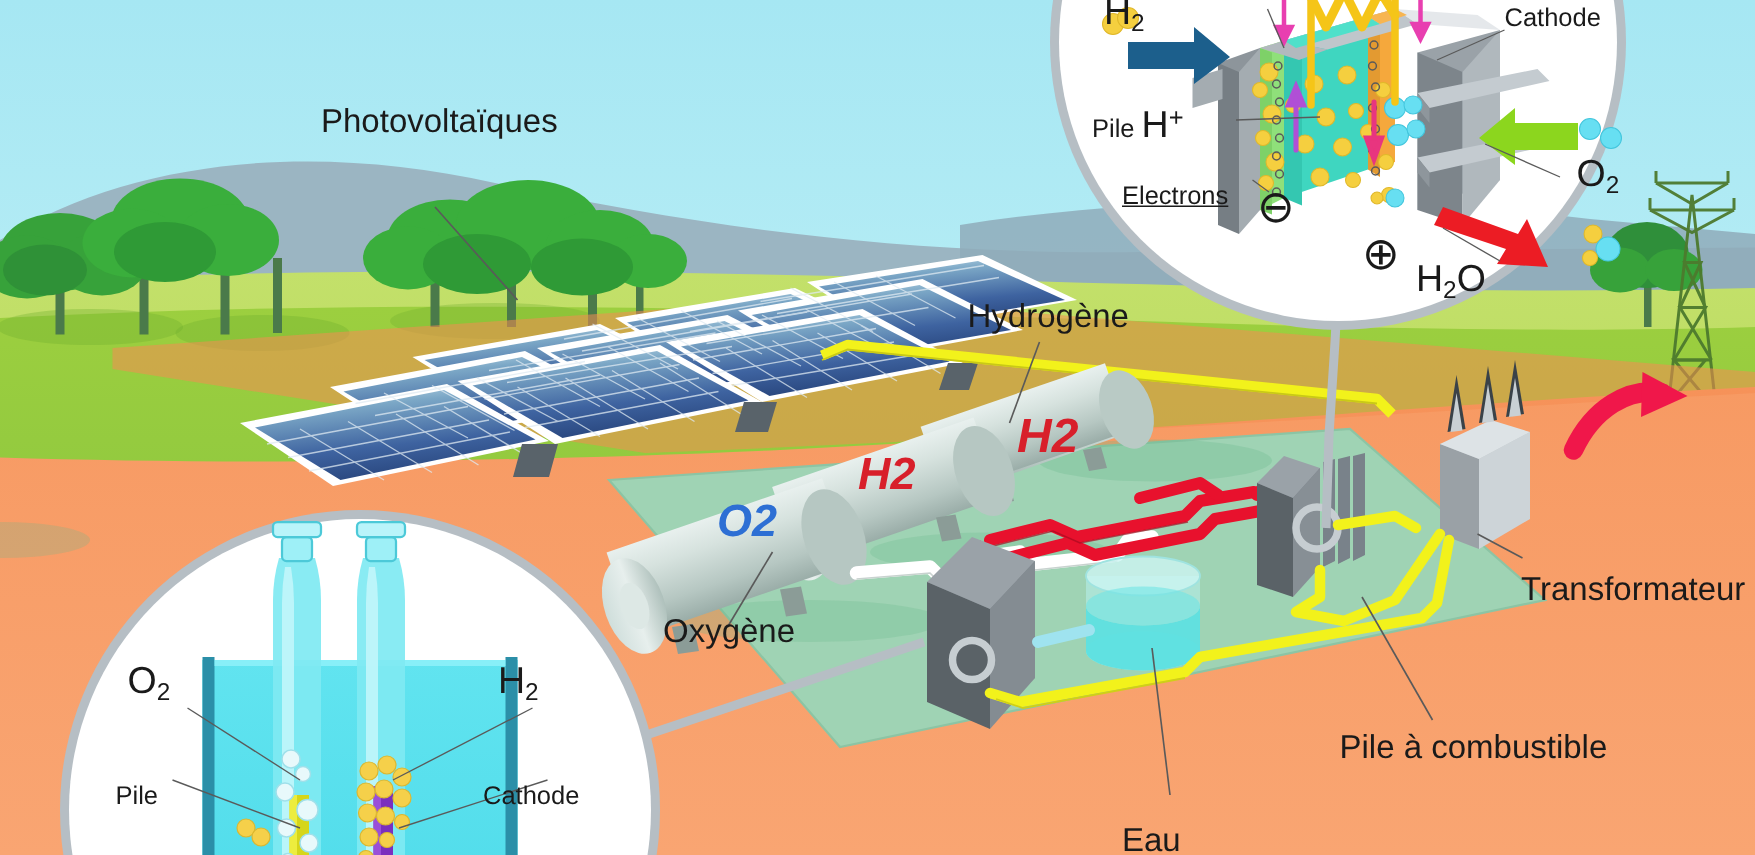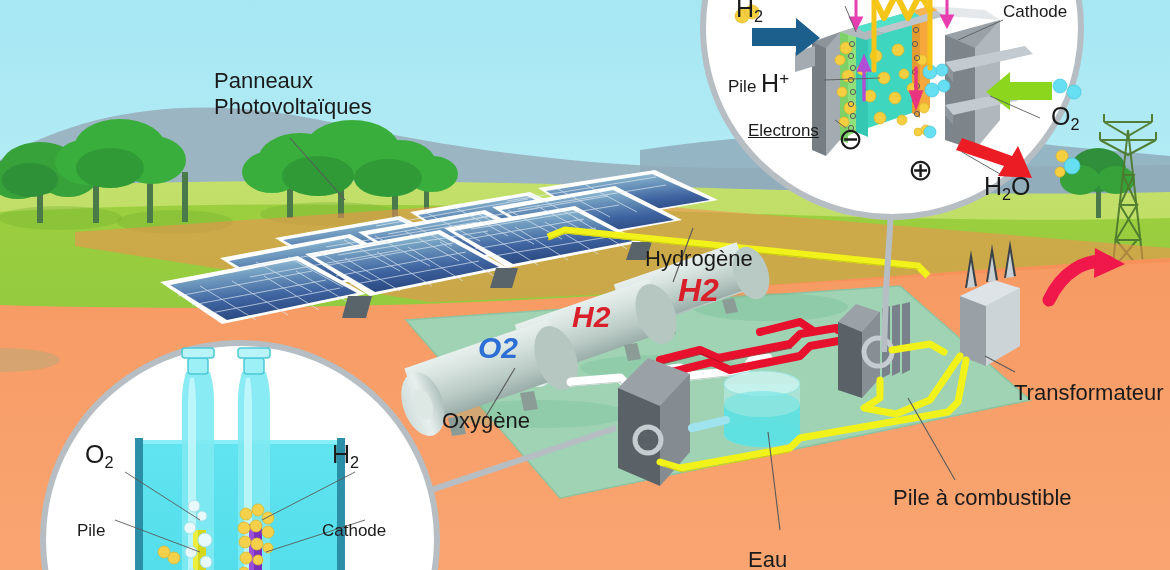--- a/index.html
+++ b/index.html
@@ -603,25 +603,24 @@
         <path d="M125,472 L200,520"></path>
         <path d="M115,520 L200,552"></path>
         <path d="M355,472 L262,520"></path>
         <path d="M365,520 L266,552"></path>
       </g>
     </g>
 
   </svg>
 
   <div class="lbl lbl-big" style="left:214px; top:68px;">
-    <div>Panneaux</div>
     <div>Photovoltaïques</div>
   </div>
 
-  <div class="lbl lbl-big" style="left:645px; top:198px;margin-top:48px;">Hydrogène</div>
+  <div class="lbl lbl-big" style="left:645px; top:198px;">Hydrogène</div>
 
   <div class="lbl lbl-big" style="left:442px; top:408px;">Oxygène</div>
 
   <div class="lbl lbl-big" style="left:1014px; top:380px;">Transformateur</div>
 
   <div class="lbl lbl-big" style="left:893px; top:485px;">Pile à combustible</div>
 
   <div class="lbl lbl-big" style="left:748px; top:547px;">Eau</div>
 
   <div class="tank-tag" style="left:478px; top:331px; font-size:30px; color:#2d6fd4;">O2</div>
@@ -631,21 +630,21 @@
   <div class="lbl lbl-chem" style="left:736px; top:-6px;"><span>H</span><span class="sub">2</span></div>
 
   <div class="lbl lbl-small" style="left:728px; top:69px; font-size:17px;"><span>Pile </span><span style="font-size:25px;">H</span><span class="sup" style="font-size:17px;">+</span></div>
 
   <div class="lbl lbl-small" style="left:748px; top:121px; font-size:17px;text-decoration:underline;">Electrons</div>
 
   <div class="lbl lbl-small" style="left:1003px; top:2px; font-size:17px;">Cathode</div>
 
   <div class="lbl lbl-chem" style="left:1051px; top:102px;"><span>O</span><span class="sub">2</span></div>
 
-  <div class="lbl lbl-chem" style="left:984px; top:172px;"><span>H</span><span class="sub">2</span><span>O</span></div>
+  <div class="lbl lbl-chem" style="left:944px; top:172px;"><span>H</span><span class="sub">2</span><span>O</span></div>
 
   <div class="lbl" style="left:838px; top:124px; font-size:30px; line-height:1;">⊖</div>
   <div class="lbl" style="left:908px; top:155px; font-size:30px; line-height:1;">⊕</div>
 
   <div class="lbl lbl-chem" style="left:85px; top:440px;"><span>O</span><span class="sub">2</span></div>
 
   <div class="lbl lbl-chem" style="left:332px; top:440px;"><span>H</span><span class="sub">2</span></div>
 
   <div class="lbl lbl-small" style="left:77px; top:521px; font-size:17px;">Pile</div>
 

